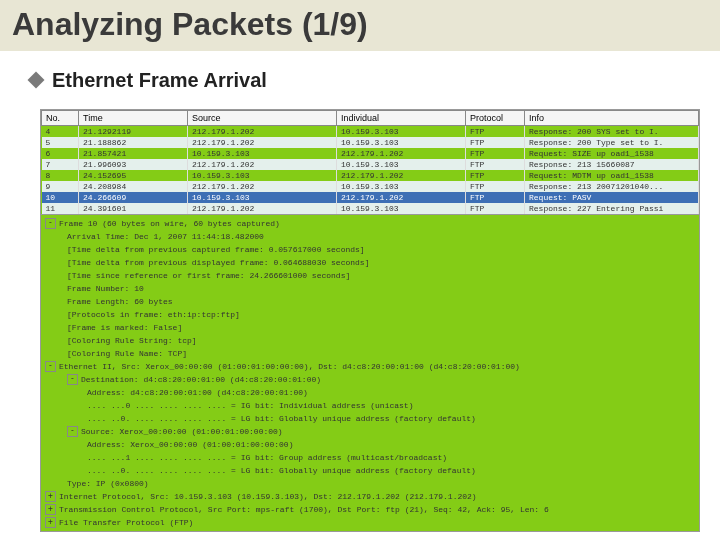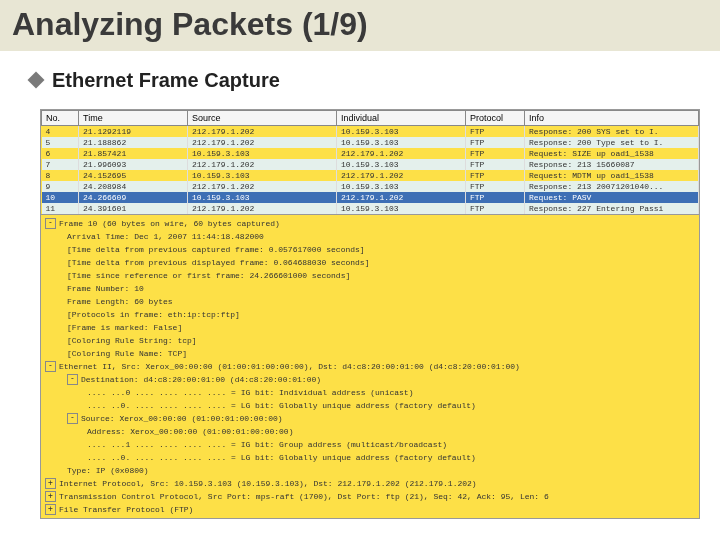--- a/index.html
+++ b/index.html
@@ -1,21 +1,21 @@
 <!DOCTYPE html>
 <html><head>
 <meta charset="utf-8">
 <style>
   html,body{margin:0;padding:0;width:720px;height:540px;background:#fff;font-family:Arial,Helvetica,sans-serif;overflow:hidden}
   .slide{width:720px;height:540px;position:relative;box-sizing:border-box}
   .title-band{background:#e8e6d4;padding:6px 12px 8px 12px}
   .title-text{font-size:32px;font-weight:bold;color:#3a3a3a;margin:0}
   .subheading{margin:18px 0 10px 30px;font-size:20px;font-weight:bold;color:#222}
   .diamond{display:inline-block;width:12px;height:12px;background:#7a7a7a;transform:rotate(45deg);margin-right:10px;vertical-align:1px}
-  .wireshark{margin:17px 20px 0 40px;border:1px solid #999;font-size:9px;color:#333;background:#fde047}
+  .wireshark{margin:17px 20px 0 40px;border:1px solid #999;font-size:9px;color:#333;background:#84cc16}
   .ws-table{width:100%;border-collapse:collapse}
   .ws-th{border:1px solid #888;padding:2px 4px;text-align:left;background:#f5f5f5;font-weight:normal;color:#000;font-size:9px}
   .ws-row td{padding:1px 4px;border-right:1px solid #ddd;font-size:8px;color:#333;white-space:nowrap;font-family:"Courier New",monospace}
   .ws-row.sel td{background:#3d6fb5;color:#fff}
   .ws-row.lite td{background:#e4f0ec}
   .detail-pane{border-top:1px solid #999;font-family:"Courier New",monospace;font-size:8px;line-height:13px;color:#333;padding:2px 0}
   .tree-line{white-space:nowrap;padding-left:4px}
   .exp{display:inline-block;width:9px;height:9px;border:1px solid #888;text-align:center;line-height:8px;font-size:8px;margin-right:3px;vertical-align:1px;font-family:monospace}
   .ind1{padding-left:26px}
   .ind2{padding-left:46px}
@@ -27,21 +27,21 @@
 </style>
 </head>
 <body>
 <div class="slide">
 
   <div class="title-band">
     <h1 class="title-text">Analyzing Packets (1/9)</h1>
   </div>
 
   <div class="subheading">
-    <span class="diamond"></span><span>Ethernet Frame Capture</span>
+    <span class="diamond"></span><span>Ethernet Frame Arrival</span>
   </div>
 
   <div class="wireshark">
 
     <table class="ws-table">
       <thead>
         <tr>
           <th class="ws-th col-no">No.</th>
           <th class="ws-th col-time">Time</th>
           <th class="ws-th col-src">Source</th>
@@ -125,20 +125,21 @@
         <div class="tree-line ind1"><span>[Time delta from previous displayed frame: 0.064688030 seconds]</span></div>
         <div class="tree-line ind1"><span>[Time since reference or first frame: 24.266601000 seconds]</span></div>
         <div class="tree-line ind1"><span>Frame Number: 10</span></div>
         <div class="tree-line ind1"><span>Frame Length: 60 bytes</span></div>
         <div class="tree-line ind1"><span>[Protocols in frame: eth:ip:tcp:ftp]</span></div>
         <div class="tree-line ind1"><span>[Frame is marked: False]</span></div>
         <div class="tree-line ind1"><span>[Coloring Rule String: tcp]</span></div>
         <div class="tree-line ind1"><span>[Coloring Rule Name: TCP]</span></div>
         <div class="tree-line "><span class="exp">-</span><span>Ethernet II, Src: Xerox_00:00:00 (01:00:01:00:00:00), Dst: d4:c8:20:00:01:00 (d4:c8:20:00:01:00)</span></div>
         <div class="tree-line ind1"><span class="exp">-</span><span>Destination: d4:c8:20:00:01:00 (d4:c8:20:00:01:00)</span></div>
+        <div class="tree-line ind2"><span>Address: d4:c8:20:00:01:00 (d4:c8:20:00:01:00)</span></div>
         <div class="tree-line ind2"><span>.... ...0 .... .... .... .... = IG bit: Individual address (unicast)</span></div>
         <div class="tree-line ind2"><span>.... ..0. .... .... .... .... = LG bit: Globally unique address (factory default)</span></div>
         <div class="tree-line ind1"><span class="exp">-</span><span>Source: Xerox_00:00:00 (01:00:01:00:00:00)</span></div>
         <div class="tree-line ind2"><span>Address: Xerox_00:00:00 (01:00:01:00:00:00)</span></div>
         <div class="tree-line ind2"><span>.... ...1 .... .... .... .... = IG bit: Group address (multicast/broadcast)</span></div>
         <div class="tree-line ind2"><span>.... ..0. .... .... .... .... = LG bit: Globally unique address (factory default)</span></div>
         <div class="tree-line ind1"><span>Type: IP (0x0800)</span></div>
         <div class="tree-line "><span class="exp">+</span><span>Internet Protocol, Src: 10.159.3.103 (10.159.3.103), Dst: 212.179.1.202 (212.179.1.202)</span></div>
         <div class="tree-line "><span class="exp">+</span><span>Transmission Control Protocol, Src Port: mps-raft (1700), Dst Port: ftp (21), Seq: 42, Ack: 95, Len: 6</span></div>
         <div class="tree-line "><span class="exp">+</span><span>File Transfer Protocol (FTP)</span></div>

